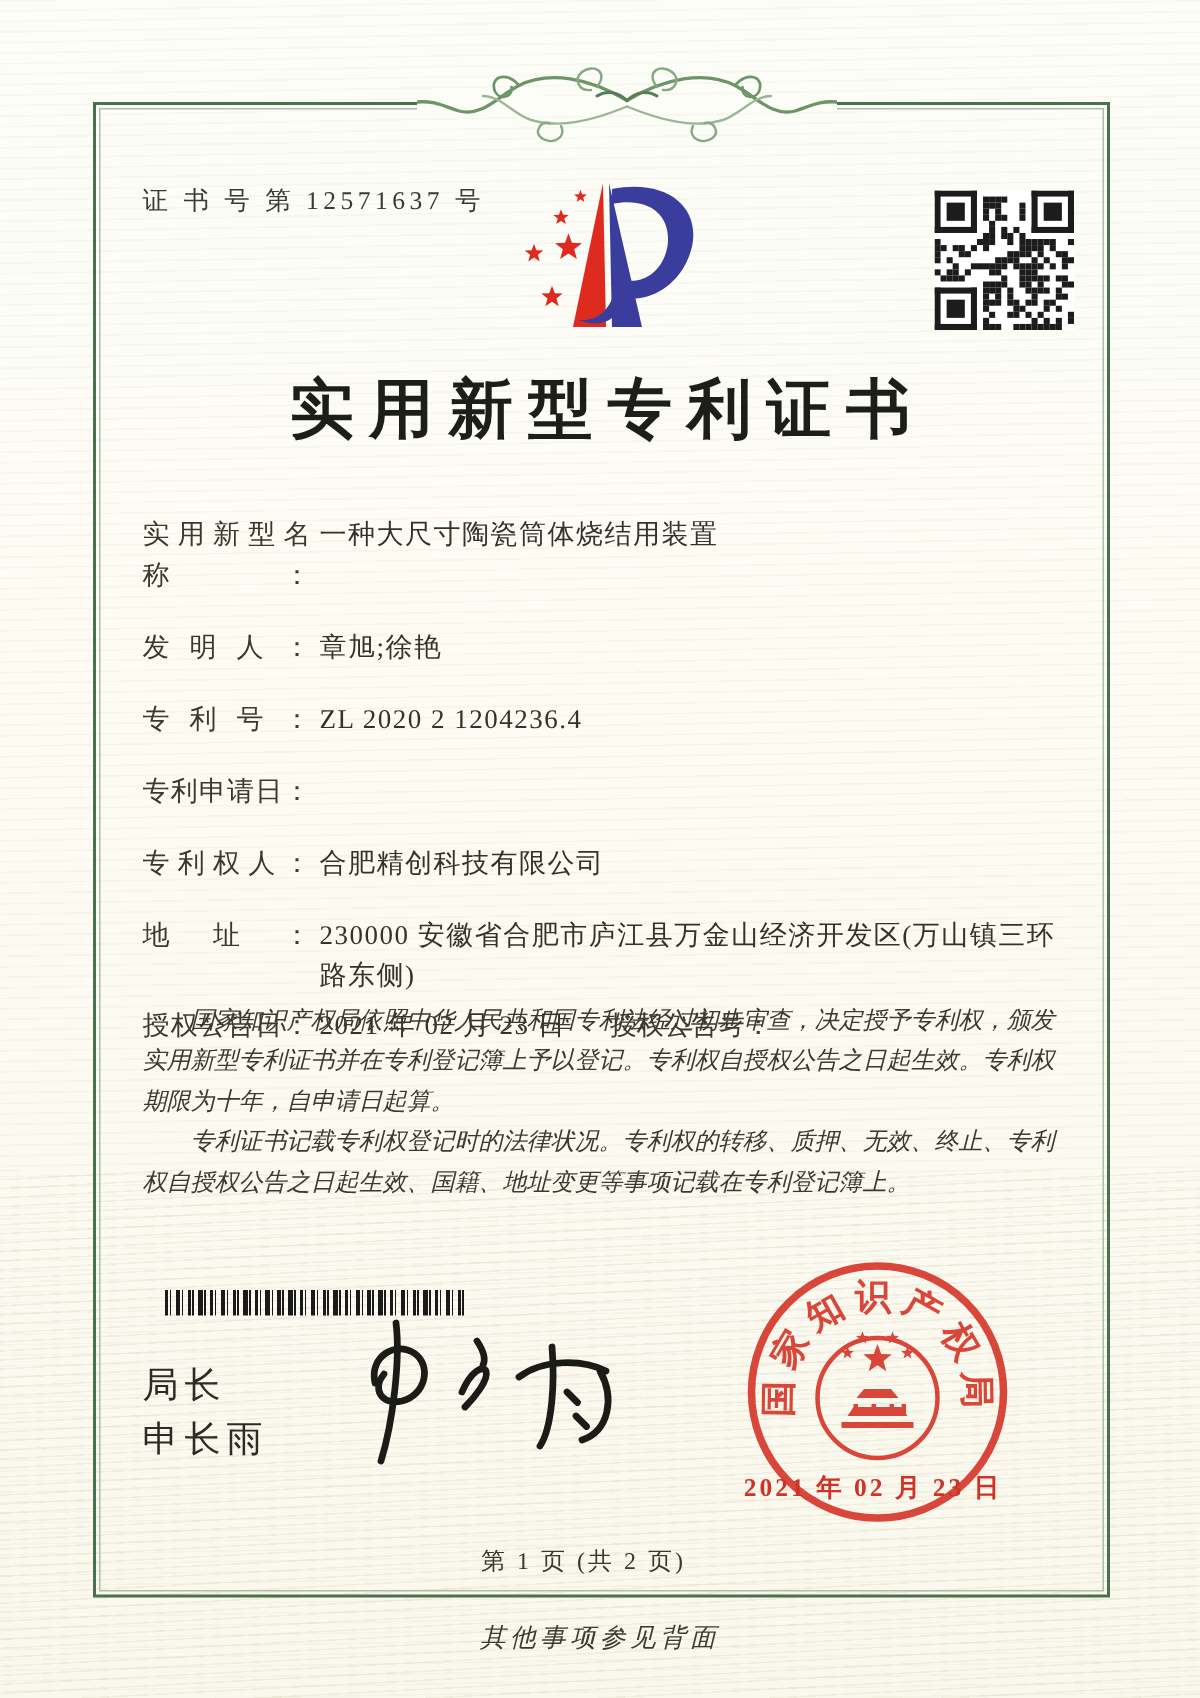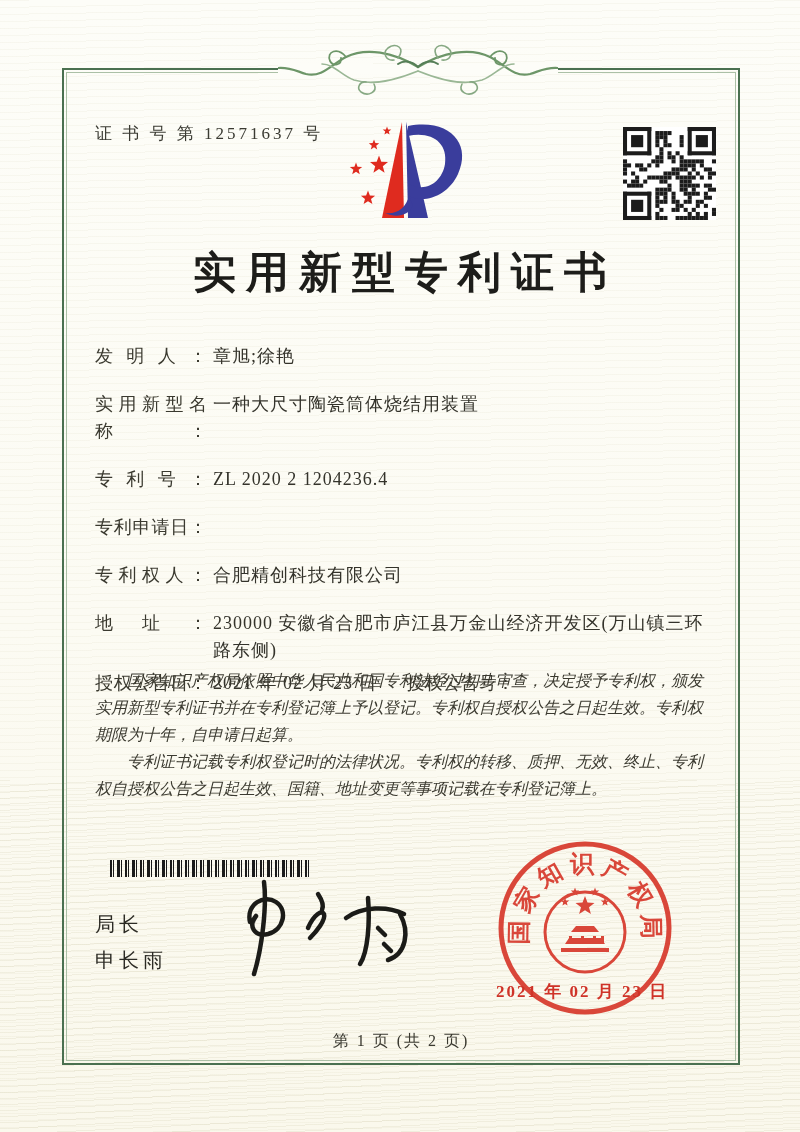--- a/index.html
+++ b/index.html
@@ -57,28 +57,28 @@
   .paras{
     position:absolute;left:95px;top:667px;width:618px;
     font-size:16px;line-height:27px;color:#3b3a30;font-style:italic;
   }
   .paras p{margin:0;text-indent:2em;}
   .barcode{
     position:absolute;left:110px;top:860px;width:200px;height:17px;
     background:
       repeating-linear-gradient(90deg,#1a1a1a 0 2px,transparent 2px 3px,#1a1a1a 3px 4px,transparent 4px 7px,#1a1a1a 7px 10px,transparent 10px 11px,#1a1a1a 11px 12px,transparent 12px 15px);
   }
-  .official{position:absolute;left:95px;top:906px;font-size:20px;color:#2c2b25;letter-spacing:4px;line-height:36px;}
+  .official{position:absolute;left:95px;top:906px;font-size:24px;color:#2c2b25;letter-spacing:4px;line-height:36px;}
   .signature{position:absolute;left:212px;top:870px;width:215px;height:118px;}
   .seal{position:absolute;left:497px;top:840px;width:176px;height:176px;opacity:.92;}
   .seal-date{
     position:absolute;left:482px;top:980px;width:200px;text-align:center;
     font-size:17px;color:#cf3328;letter-spacing:2px;font-weight:600;
   }
-  .page-no{position:absolute;left:62px;width:678px;top:1031px;text-align:center;font-size:16px;color:#3a3930;letter-spacing:2px;}
+  .page-no{position:absolute;left:50px;width:678px;top:1031px;text-align:center;font-size:16px;color:#3a3930;letter-spacing:2px;}
   .back-note{position:absolute;left:0;right:0;top:1080px;text-align:center;font-size:17px;color:#3c3b31;font-style:italic;letter-spacing:3px;}
 </style>
 </head>
 <body>
 
 <div class="page">
   <div class="texture"></div>
   <div class="texture-strong"></div>
 
   <div class="frame"></div>
@@ -287,26 +287,26 @@
       <rect x="0" y="88" width="28" height="4" fill="#1c1c1c"></rect>
       <rect x="0" y="64" width="4" height="28" fill="#1c1c1c"></rect>
       <rect x="24" y="64" width="4" height="28" fill="#1c1c1c"></rect>
       <rect x="8" y="72" width="12" height="12" fill="#1c1c1c"></rect>
     </svg>
 
   <div class="title">实用新型专利证书</div>
 
   <div class="fields">
     <div class="frow">
+      <span class="flabel fcolon">实用新型名称</span>
+      <span class="fvalue">一种大尺寸陶瓷筒体烧结用装置</span>
+    </div>
+    <div class="frow">
       <span class="flabel fcolon">发明人</span>
       <span class="fvalue">章旭;徐艳</span>
-    </div>
-    <div class="frow">
-      <span class="flabel fcolon">实用新型名称</span>
-      <span class="fvalue">一种大尺寸陶瓷筒体烧结用装置</span>
     </div>
     <div class="frow">
       <span class="flabel fcolon">专利号</span>
       <span class="fvalue">ZL 2020 2 1204236.4</span>
     </div>
     <div class="frow">
       <span class="flabel fcolon">专利申请日</span>
     </div>
     <div class="frow">
       <span class="flabel fcolon">专利权人</span>
@@ -369,13 +369,14 @@
       <rect x="64" y="108" width="48" height="4"></rect>
       <rect x="72" y="96" width="3" height="8"></rect>
         <rect x="84" y="96" width="3" height="8"></rect>
         <rect x="96" y="96" width="3" height="8"></rect>
         <rect x="104" y="96" width="3" height="8"></rect>
     </g>
   </svg>
   <div class="seal-date">2021 年 02 月 23 日</div>
 
   <div class="page-no">第 1 页 (共 2 页)</div>
+  <div class="back-note">其他事项参见背面</div>
 </div>
 
 </body></html>

